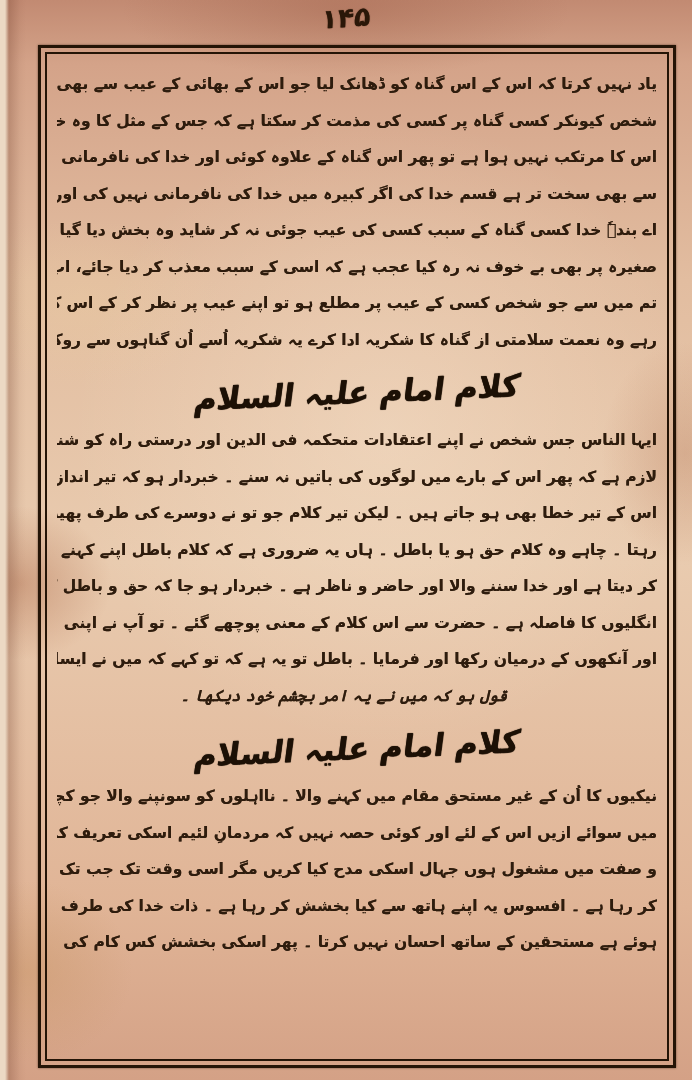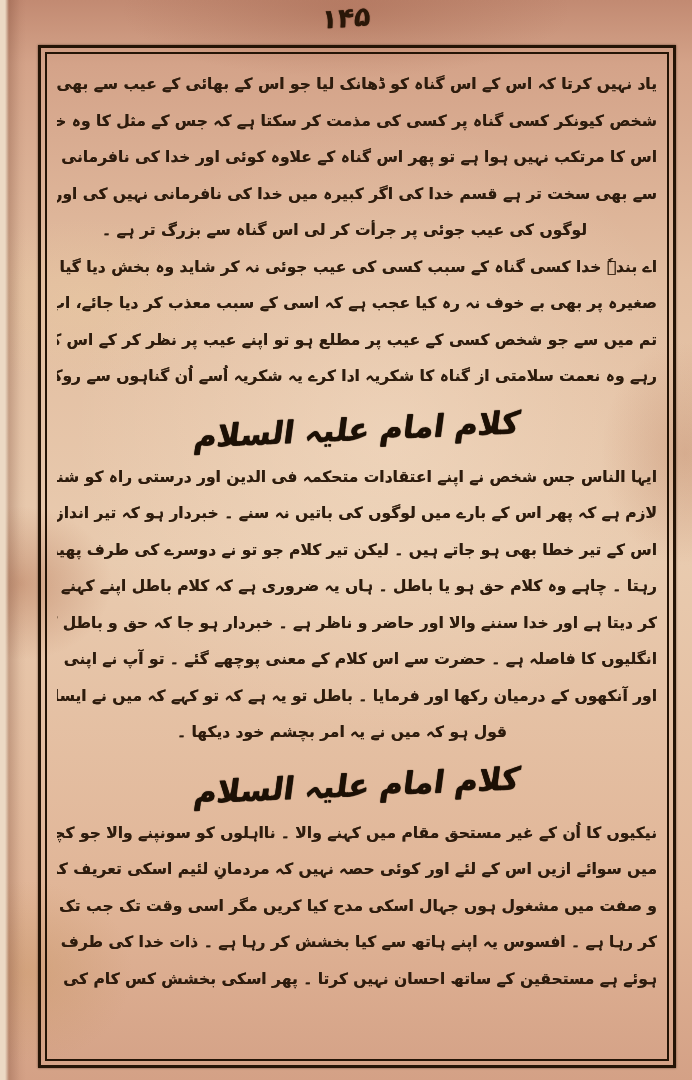--- a/index.html
+++ b/index.html
@@ -42,21 +42,21 @@
   }
   .line{
     height:36.5px;line-height:36.5px;
     font-size:15.5px;font-weight:bold;color:#2e1c0d;
     text-align:justify;text-align-last:justify;
     white-space:nowrap;overflow:hidden;
     text-shadow:0 0 .5px rgba(46,28,13,.75);
   }
   .line.last{text-align-last:right;}
   .line.ind1{padding-right:70px;}
-  .line.ind2{padding-right:150px;padding-left:120px;}
+  .line.ind2{padding-right:150px;padding-left:120px;font-style:italic;}
   .heading{
     margin:12px auto 8px auto;
     height:44px;line-height:44px;
     text-align:center;
     font-size:31px;font-weight:bold;color:#1c1005;
     transform:rotate(-2.5deg) skewX(-10deg);
     text-shadow:0 0 1px rgba(28,16,5,.9),0.5px 0.5px 0 rgba(28,16,5,.8);
   }
   .para{margin:0;}
 </style>
@@ -68,21 +68,20 @@
   <div class="page-number">۱۴۵</div>
 
   <div class="frame">
     <div class="frame-inner" dir="rtl">
 
       <div class="para">
         <div class="line">یاد نہیں کرتا کہ اس کے اس گناہ کو ڈھانک لیا جو اس کے بھائی کے عیب سے بھی بہت بڑا تھا اور ایسا</div>
         <div class="line">شخص کیونکر کسی گناہ پر کسی کی مذمت کر سکتا ہے کہ جس کے مثل کا وہ خود مرتکب ہو رہا ہے اور اگر کہیے</div>
         <div class="line">اس کا مرتکب نہیں ہوا ہے تو پھر اس گناہ کے علاوہ کوئی اور خدا کی نافرمانی کی ہے جو اس گناہ</div>
         <div class="line">سے بھی سخت تر ہے قسم خدا کی اگر کبیرہ میں خدا کی نافرمانی نہیں کی اور فقط صغیرہ میں کی ہے تو ہر آئینہ</div>
-        <div class="line last ind1">لوگوں کی عیب جوئی پر جرأت کر لی اس گناہ سے بزرگ تر ہے ۔</div>
       </div>
 
       <div class="para">
         <div class="line">اے بندہٗ خدا کسی گناہ کے سبب کسی کی عیب جوئی نہ کر شاید وہ بخش دیا گیا ہو تو اپنے نفس</div>
         <div class="line">صغیرہ پر بھی بے خوف نہ رہ کیا عجب ہے کہ اسی کے سبب معذب کر دیا جائے، اب بہتر یہی ہے کہ</div>
         <div class="line">تم میں سے جو شخص کسی کے عیب پر مطلع ہو تو اپنے عیب پر نظر کر کے اس کی عیب جوئی سے باز</div>
         <div class="line">رہے وہ نعمت سلامتی از گناہ کا شکریہ ادا کرے یہ شکریہ اُسے اُن گناہوں سے روکے گا</div>
       </div>
 
       <div class="heading">کلام امام علیہ السلام</div>

